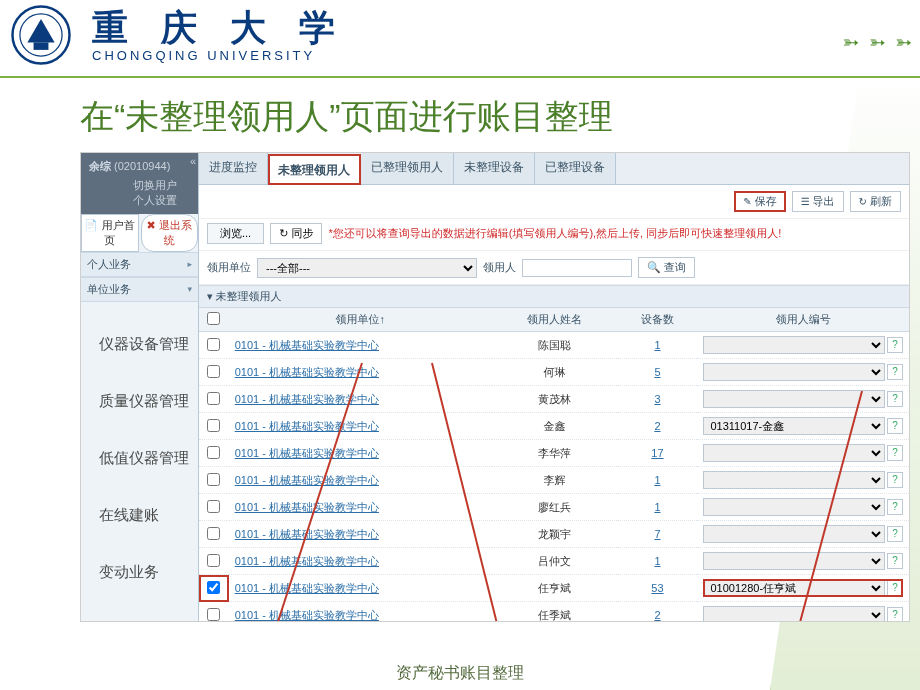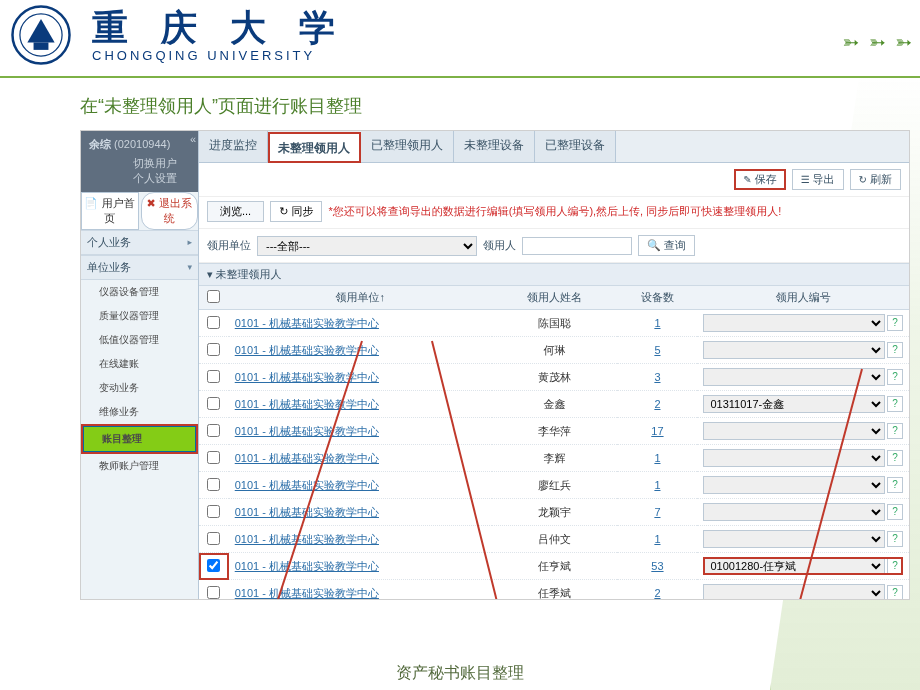--- a/index.html
+++ b/index.html
@@ -7,37 +7,37 @@
 
   
   .top-header { height: 78px; border-bottom: 2px solid #7db146; position: relative; background: #fff; }
   .cqu-seal { position: absolute; left: 10px; top: 4px; width: 62px; height: 62px; }
   .cqu-seal svg { width: 100%; height: 100%; }
   .cqu-title { position: absolute; left: 92px; top: 4px; font-family: "KaiTi","STKaiti",serif; font-size: 36px; color: #0a3b7c; letter-spacing: 12px; font-weight: bold; }
   .cqu-sub { position: absolute; left: 92px; top: 48px; font-size: 13px; color: #0a3b7c; letter-spacing: 3px; }
   .birds { position: absolute; right: 6px; top: 30px; font-size: 20px; color: #4f8d2b; letter-spacing: 2px; }
 
   
-  .slide-title { padding: 16px 0 10px 80px; font-size: 18px; color: #4b7f2a; font-weight: 400; }
+  .slide-title { padding: 16px 0 10px 80px; font-size: 34px; color: #4b7f2a; font-weight: 400; }
 
   
   .app { margin: 2px 10px 0 80px; border: 1px solid #cfcfcf; height: 470px; display: flex; font-size: 12px; color: #333; overflow: hidden; background: #fff; position: relative; }
 
   
   .sidebar { width: 118px; background: #edf3f7; border-right: 1px solid #b7c8d8; display: flex; flex-direction: column; }
   .user-block { background: #5f6e7f; color: #c9d2db; padding: 6px 8px 6px 8px; font-size: 11px; position: relative; }
   .user-name { font-weight: bold; color: #d0dae4; }
   .user-actions { margin-top: 4px; color: #c9d2db; font-size: 11px; margin-left: 44px; }
   .collapse-handle { position: absolute; right: 2px; top: 2px; color: #c9d2db; font-size: 11px; }
   .sb-buttons { display: flex; gap: 2px; padding: 0; background: #edf3f7; }
   .sb-btn { flex: 1; background: #fff; border: 1px solid #b7c8d8; font-size: 11px; padding: 3px 2px; text-align: center; cursor: pointer; }
   .sb-btn.red { color: #c0392b; border-radius: 13px; }
   .sb-section { background: #e4ecf3; border: 1px solid #cdd9e4; border-left: none; border-right: none; padding: 4px 6px; font-size: 11px; color: #3a5366; position: relative; }
   .sb-section .tri { position: absolute; right: 6px; top: 6px; font-size: 9px; color: #6c88a0; }
-  .sb-item { padding: 5px 6px 5px 18px; font-size: 10px; color: #4a4a4a; cursor: pointer; }
+  .sb-item { padding: 5px 6px 5px 18px; font-size: 15px; color: #4a4a4a; cursor: pointer; margin-top: 28px; }
   .sb-item.active { background: #84cc16; border: 3px solid #0369a1; font-weight: bold; }
   .sb-item.hl-red { outline: 2px solid #c0392b; outline-offset: -2px; }
 
   
   .main { flex: 1; background: #fff; display: flex; flex-direction: column; overflow: hidden; }
   .tabs { display: flex; background: #e8eef3; border-bottom: 1px solid #b7c8d8; }
   .tab { padding: 6px 10px; font-size: 12px; border-right: 1px solid #b7c8d8; cursor: pointer; color: #3a5366; background: #e0e8ef; }
   .tab.active { background: #fff; border-top: 2px solid #b7c8d8; font-weight: bold; position: relative; top: 1px; }
   .tab.hl-red { outline: 2px solid #c0392b; outline-offset: -2px; }
 

